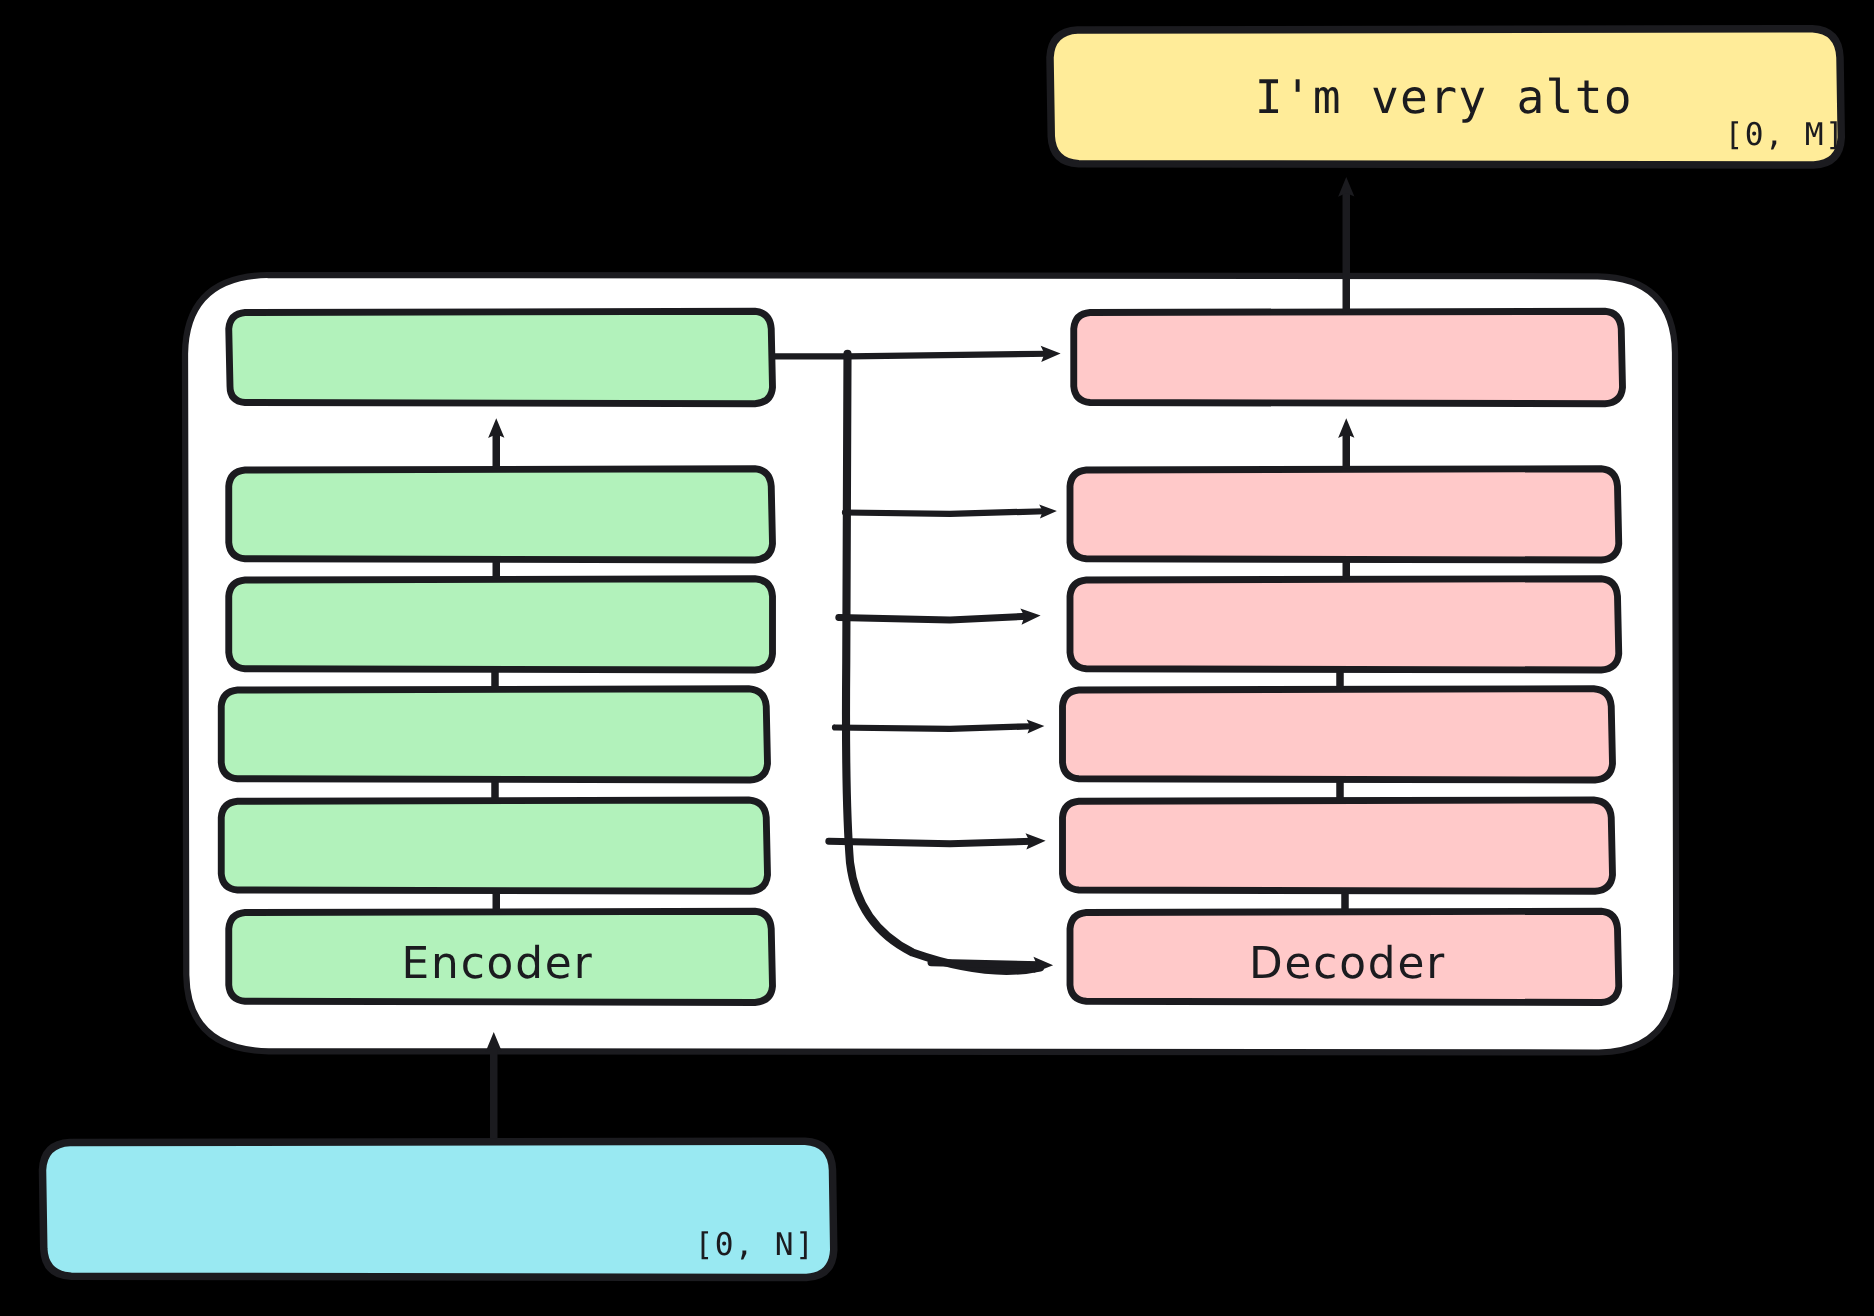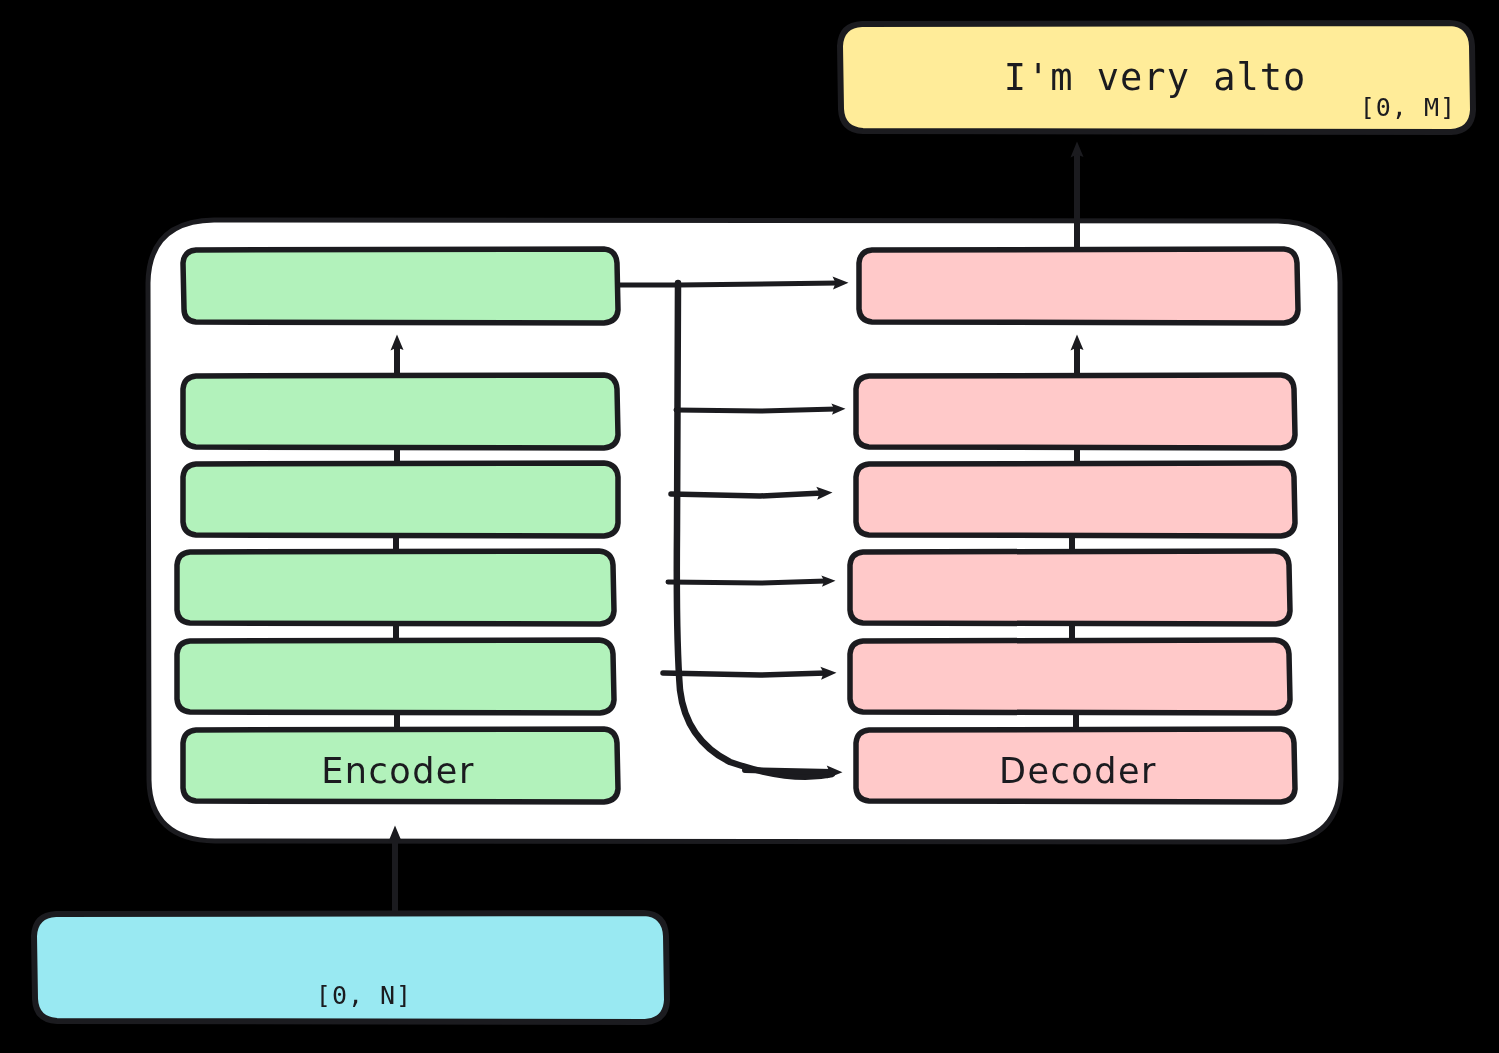--- a/index.html
+++ b/index.html
@@ -21,23 +21,23 @@
     font-family:"DejaVu Sans Mono","Liberation Mono",monospace;
     font-size:25px;letter-spacing:1px;
   }
   .stack-lbl{
     font-family:"DejaVu Sans","Liberation Sans",sans-serif;
     font-size:35px;letter-spacing:1.5px;
   }
 
   
   #out-text   {left:838px;  top:56px;  width:634px; text-align:center;}
-  #out-range  {left:838px;  top:93px;  width:618px; text-align:right;}
+  #out-range  {left:838px;  top:93px;  width:618px; text-align:right;padding-left:20px;}
   #in-text    {left:32px;   top:946px; width:634px; text-align:center;}
-  #in-range   {left:32px;   top:981px; width:620px; text-align:center;padding-left:22px;}
+  #in-range   {left:32px;   top:981px; width:620px; text-align:right;}
   #enc-lbl    {left:184px;  top:751px; width:428px; text-align:center;}
   #dec-lbl    {left:858px;  top:751px; width:440px; text-align:center;}
 </style>
 </head>
 <body>
 
 <div id="stage">
 
   <svg id="scene" viewBox="0 0 1499 1053">
     <defs>

